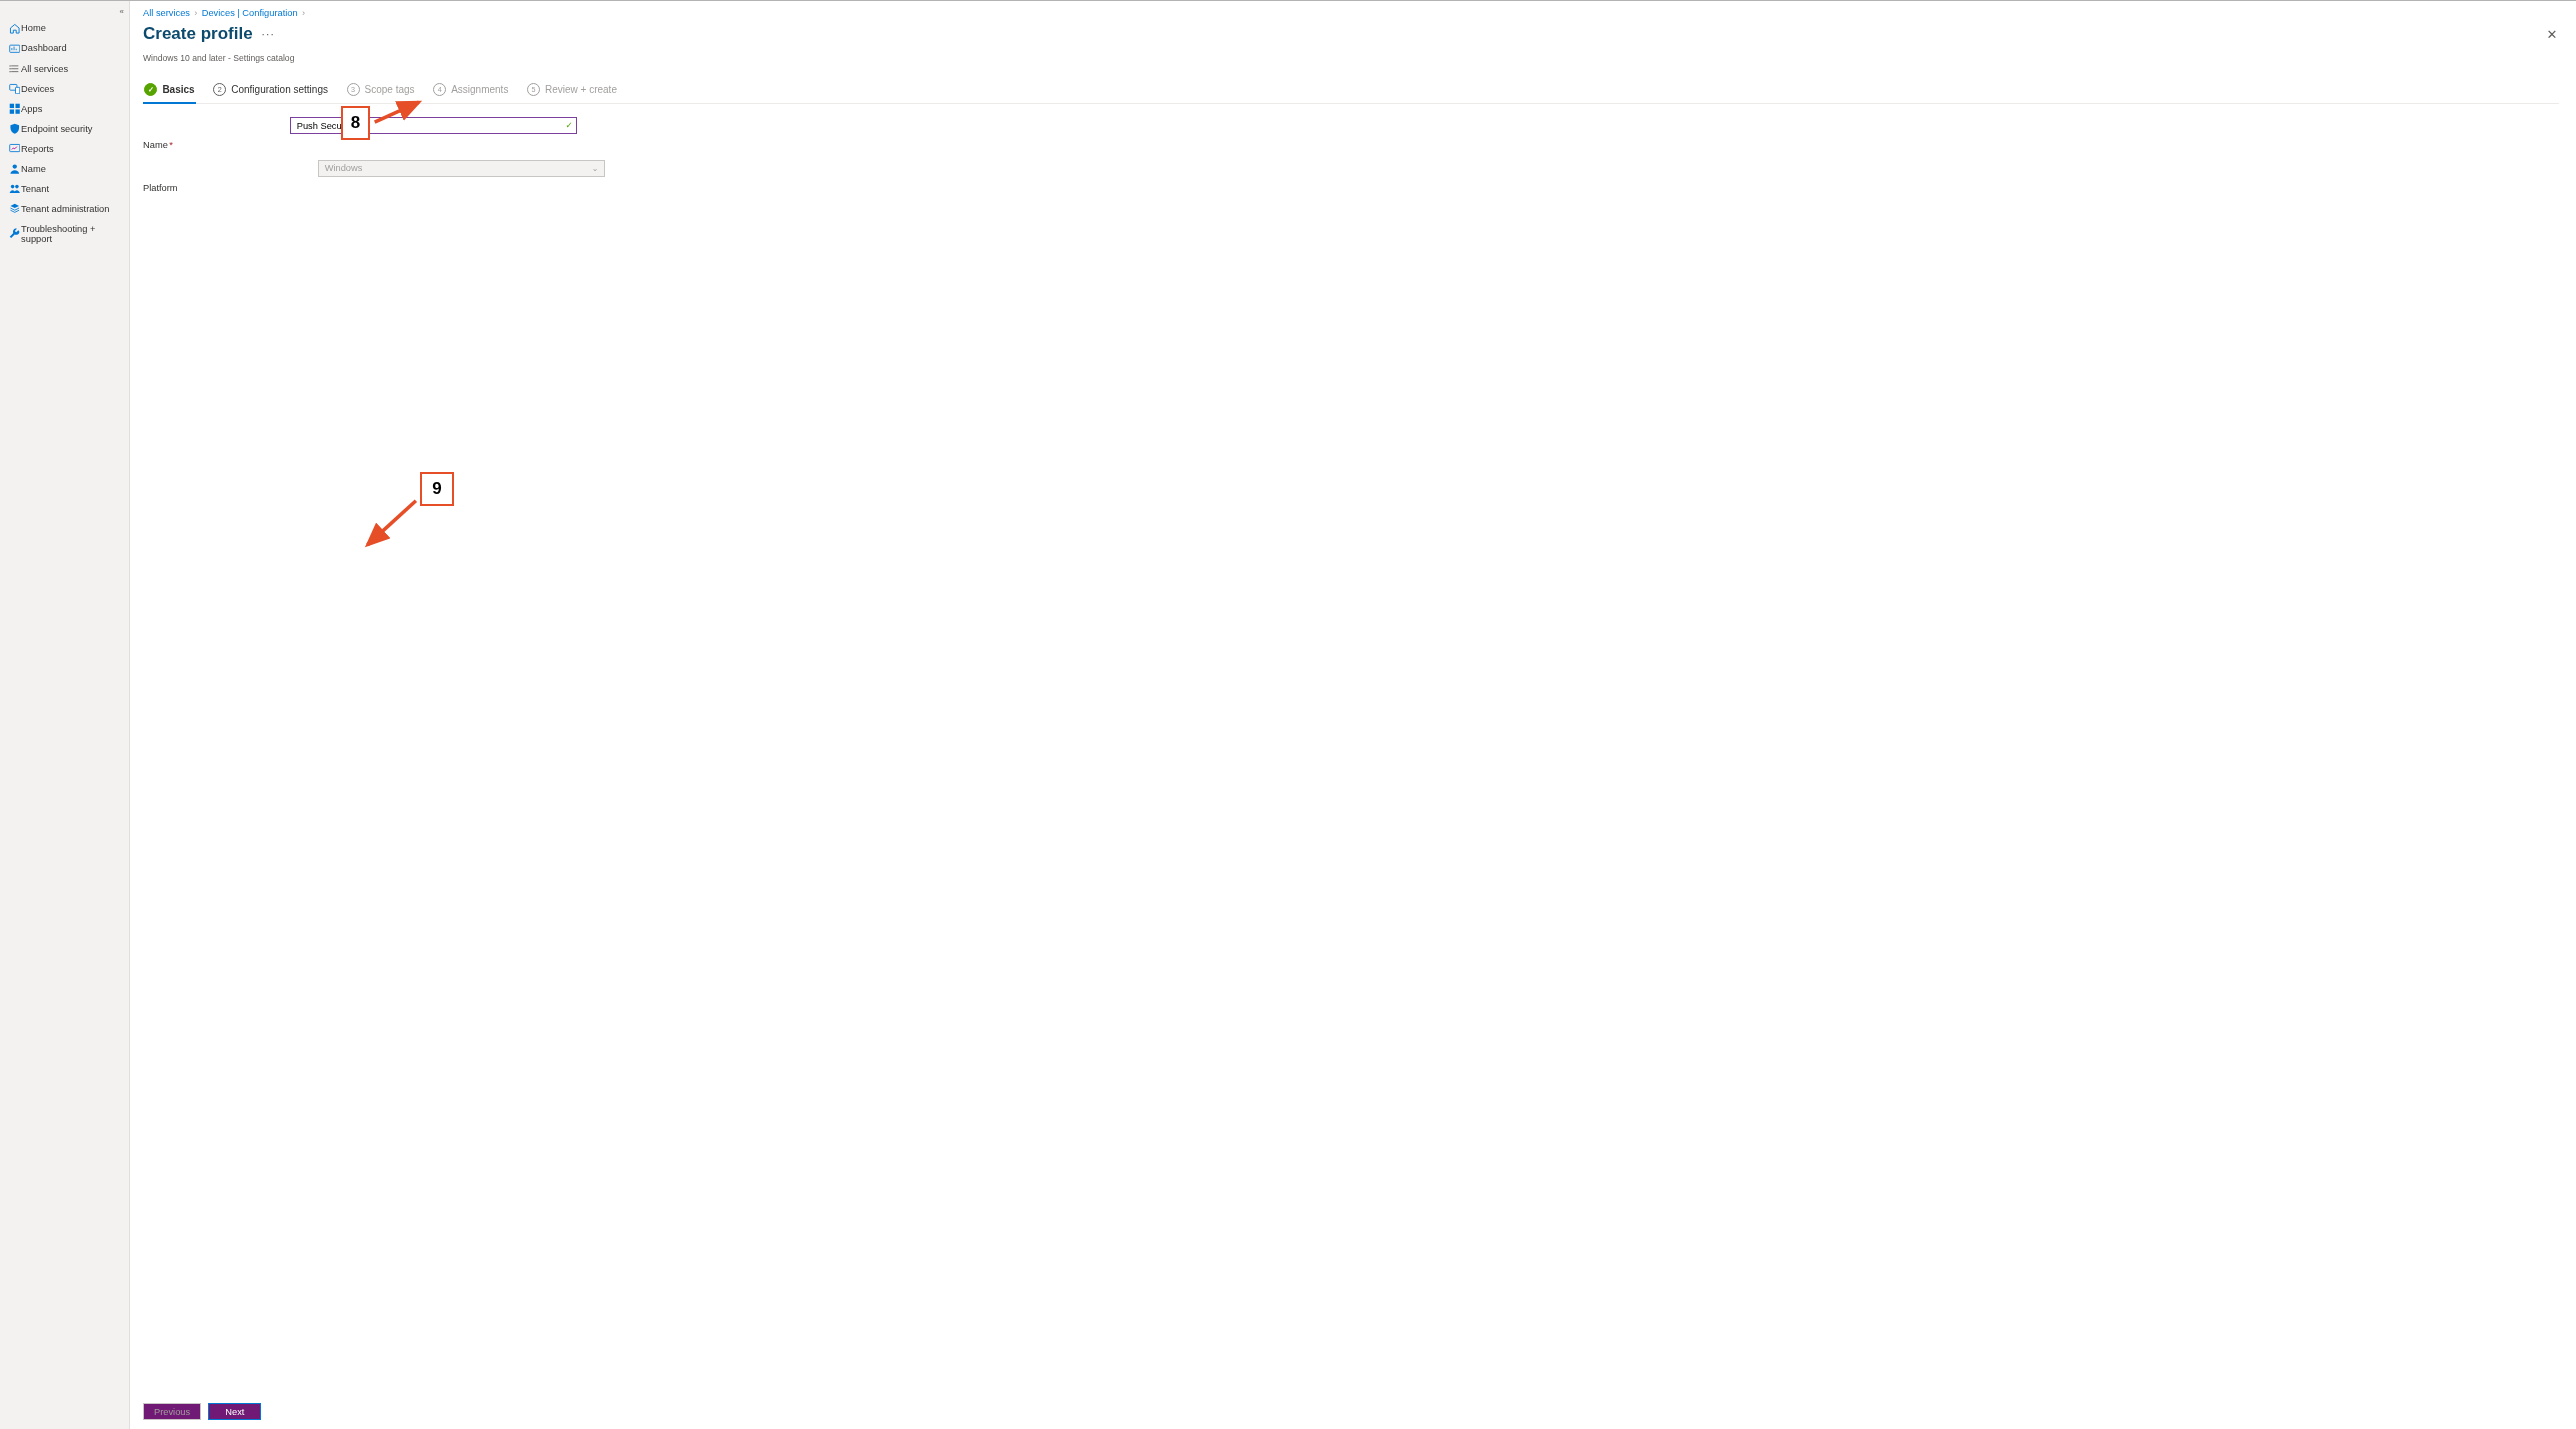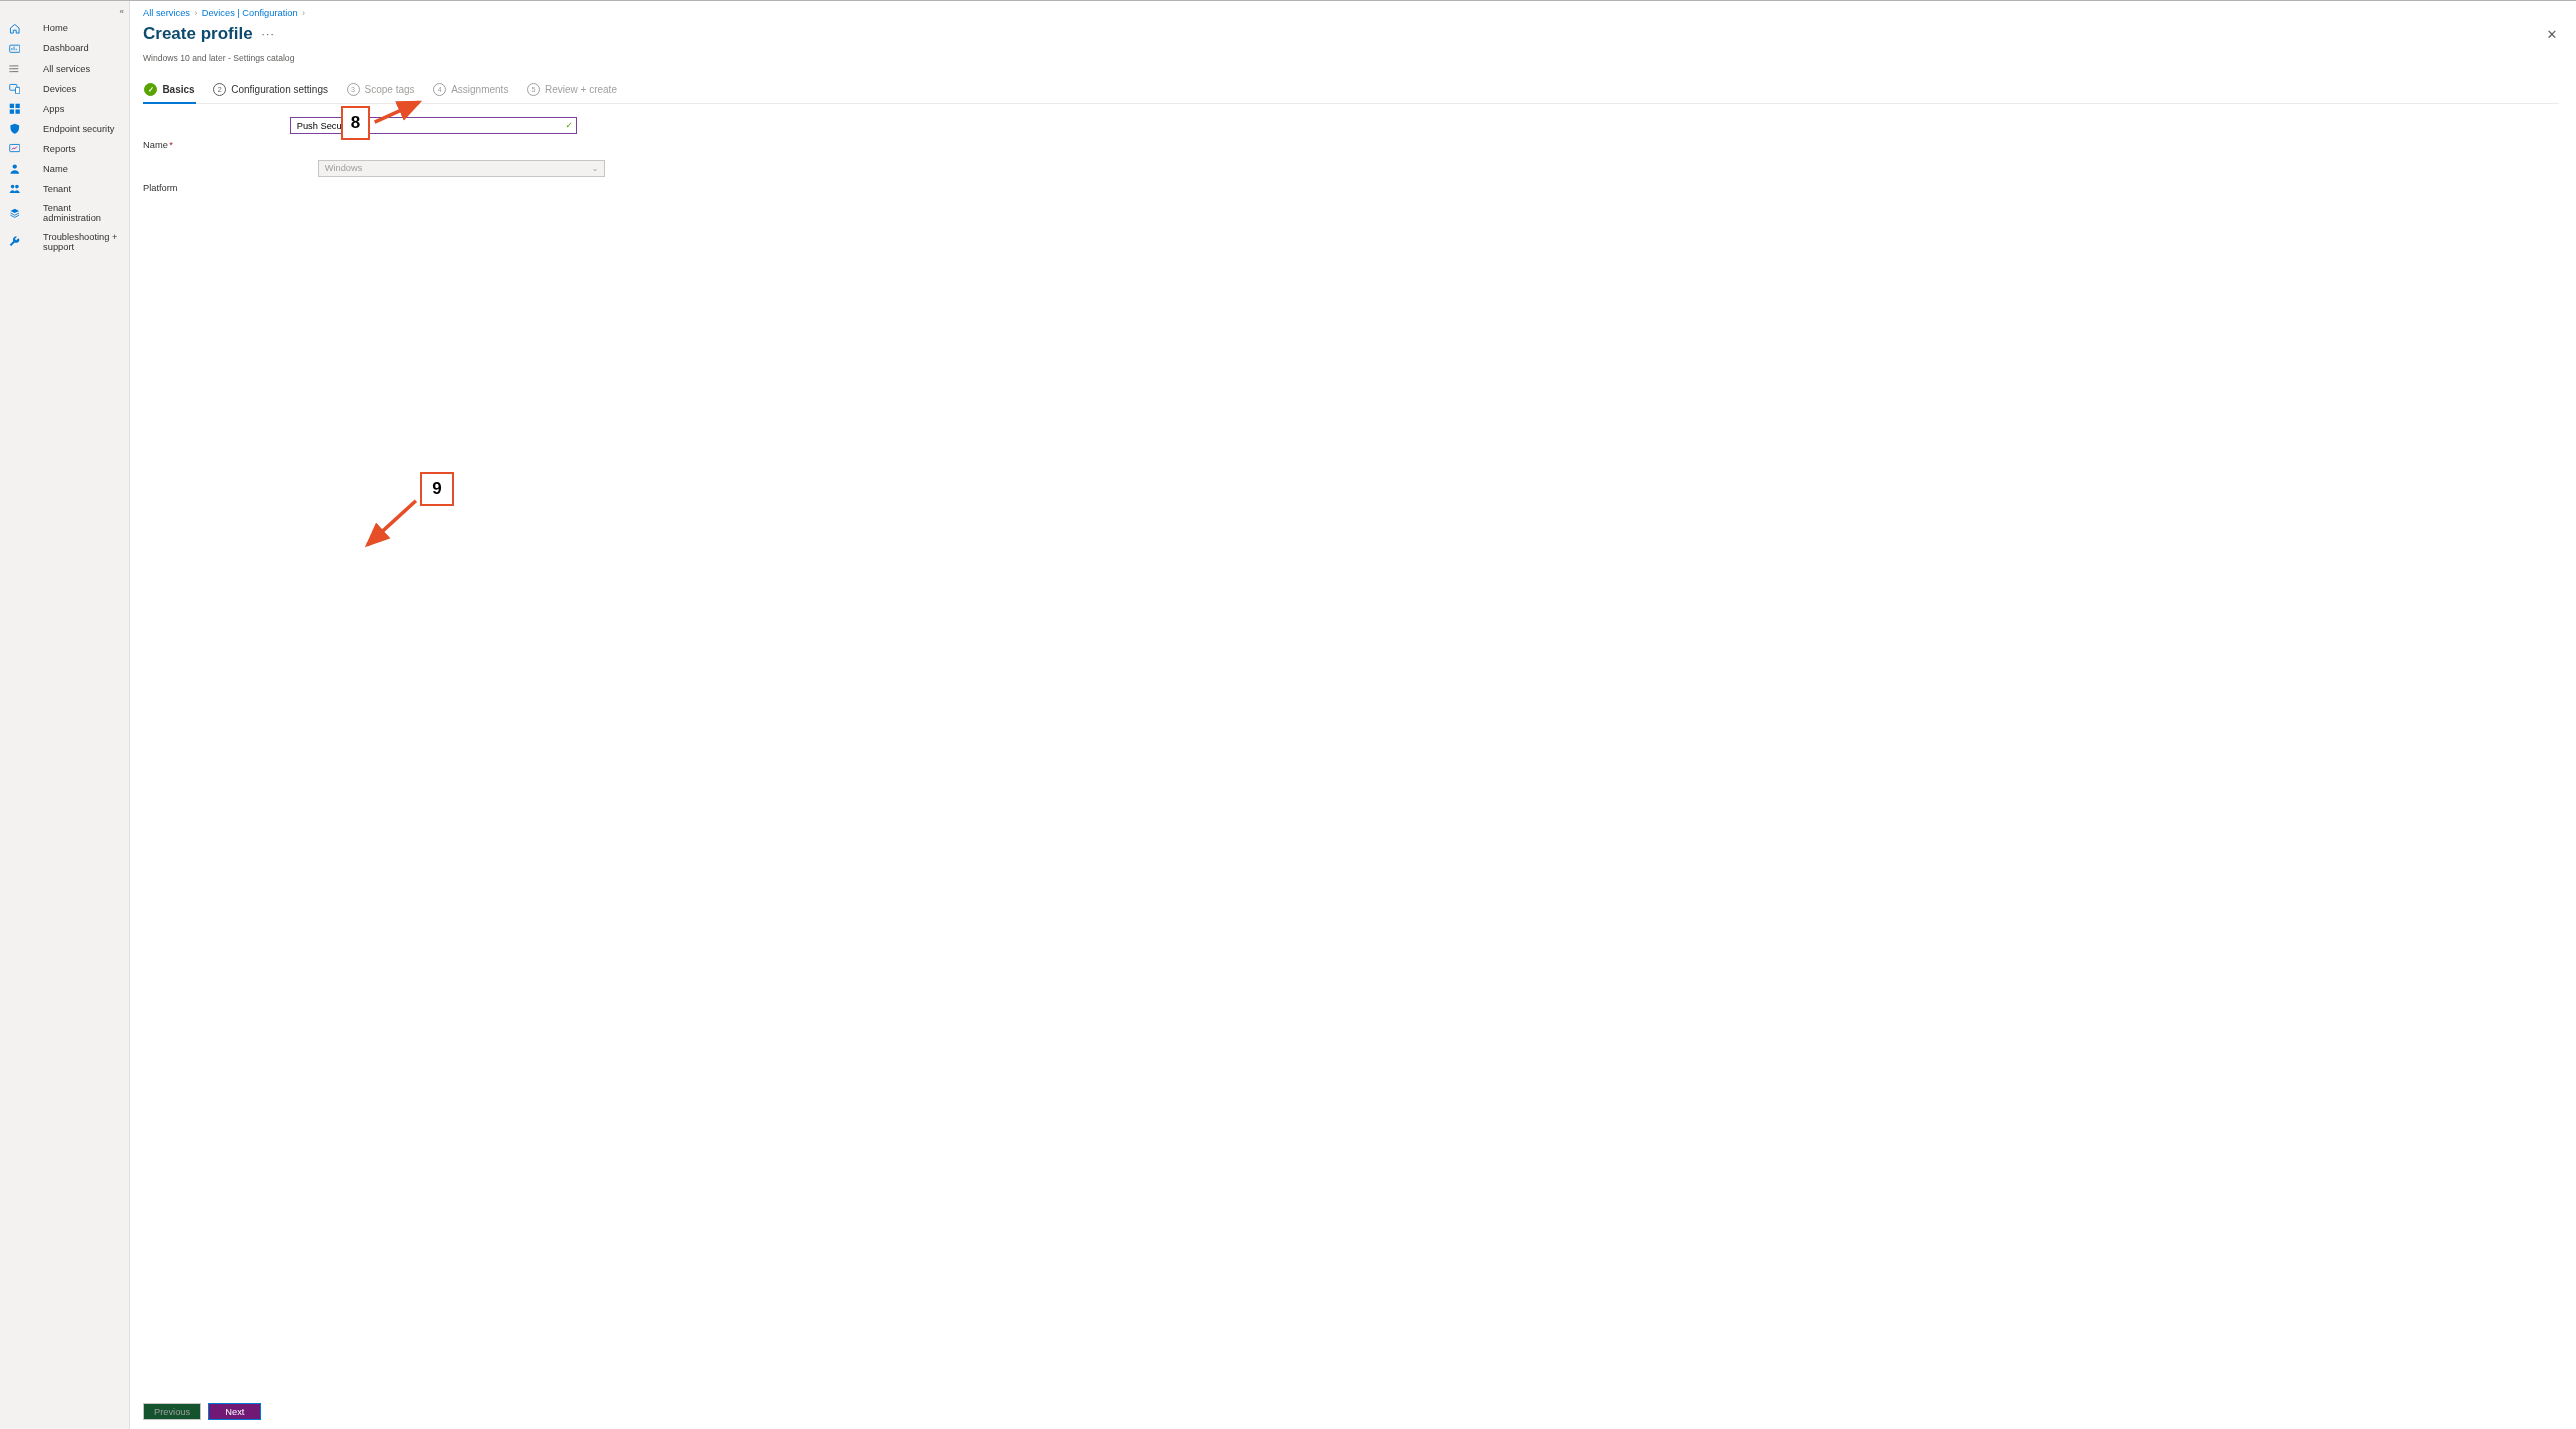--- a/index.html
+++ b/index.html
@@ -31,21 +31,21 @@
     right: 7.2px;
     font-size: 7.9px;
     color: #605e5c;
     cursor: pointer;
     letter-spacing: -2.1px;
   }
   .nav-list { list-style: none; margin-top: 13px; }
   .nav-item {
     display: flex;
     align-items: center;
-    gap: 23px;
+    gap: 1px;
     padding: 4.3px 8.6px;
     cursor: pointer;
     font-size: 9.3px;
     color: #323130;
   }
   .nav-icon { width: 11.5px; height: 11.5px; display:flex; align-items:center; justify-content:center; }
   .nav-icon svg { width:11.5px; height:11.5px; }
 
   
   .main {
@@ -206,21 +206,21 @@
     font-size:9.3px;
     border:0.7px solid #8a8886;
     background:#fff;
     cursor:pointer;
     padding:0 10px;
   }
   .btn:disabled {
     color:#a19f9d;
     border-color:#c8c6c4;
     cursor:default;
-    background:#14532d;
+    background:#701a75;
   }
   .btn-primary {
     background:#701a75;
     border-color:#0078d4;
     color:#fff;
   }
 </style>
 </head>
 <body>
 

